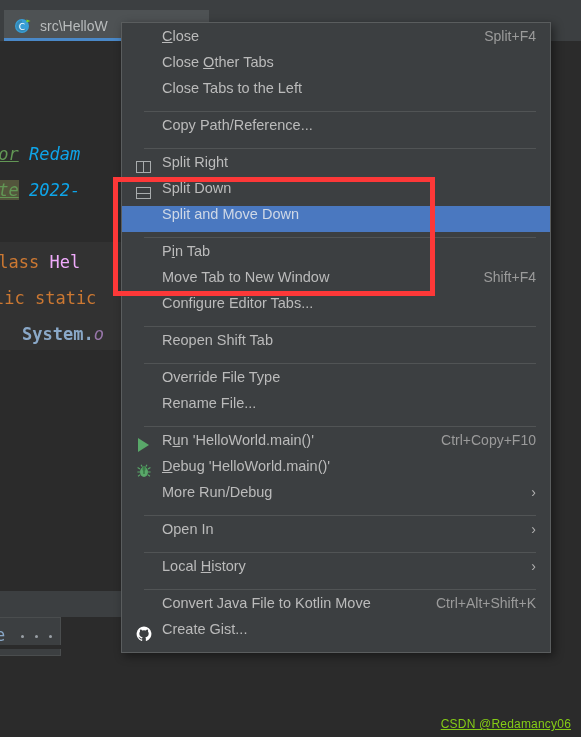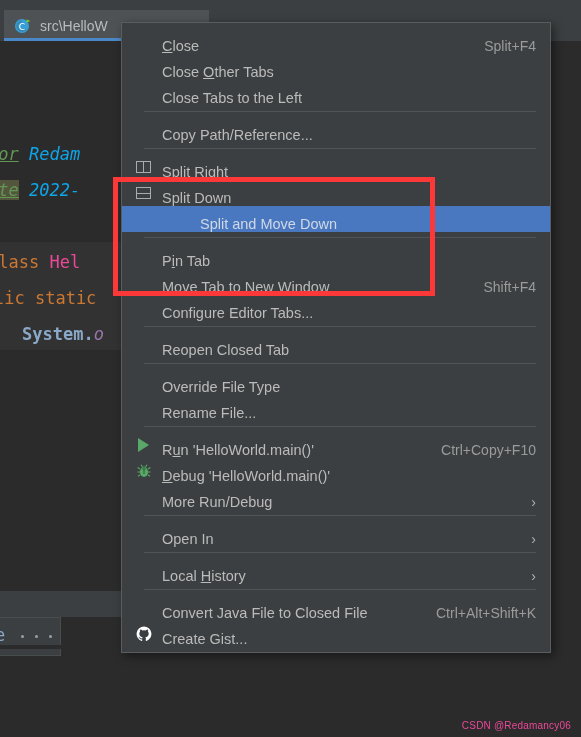--- a/index.html
+++ b/index.html
@@ -42,21 +42,21 @@
     position:absolute; left:0; top:41px; width:360px;
     font-family:"DejaVu Sans Mono", monospace;
     font-size:17px; line-height:36px; white-space:pre;
   }
   .cl { position:absolute; left:0; width:360px; height:36px; }
   .cl.hl { background:#323232; }
   .c-doc   { color:#0ea5e9; font-style:italic; }
   .c-tag   { color:#629755; font-style:italic; text-decoration:underline; }
   .c-date  { color:#629755; font-style:italic; text-decoration:underline; background:#53553c; }
   .c-kw    { color:#cc7832; }
-  .c-cls   { color:#ec4899;margin-top:48px; }
+  .c-cls   { color:#f0abfc;margin-top:48px; }
   .c-type  { color:#8aa8c8;font-weight:bold; }
   .c-field { color:#9876aa; font-style:italic; }
 
   
   .mini-popup {
     position:absolute; left:-8px; top:576px; width:69px; height:39px;
     background:#3c3f41; border:1px solid #4a4d4e;
     display:flex; align-items:center; justify-content:flex-end;
     padding-right:8px; gap:11px;
   }
@@ -71,26 +71,26 @@
   
   .menu {
     position:absolute; left:121px; top:22px; width:430px;
     background:#3c3f41;
     border:1px solid #5a5d5e;
     box-shadow:3px 3px 9px rgba(0,0,0,.45);
     padding:5px 0 5px 0;
     z-index:50;
   }
   .mi {
-    position:relative; height:26px; display:flex; align-items:flex-end;
+    position:relative; height:26px; display:flex; align-items:flex-start;
     padding-left:40px; padding-right:14px;
     color:#bbbbbb; font-size:14.5px; white-space:nowrap;
   }
   .mi.sel { background:#4a78c0; }
-  .mi.sel .lbl { color:#cfd8e6;margin-left:38px; }
+  .mi.sel .lbl { color:#cfd8e6; }
   .mi .lbl { flex:1; }
   .mi .acc { color:#9b9b9b; font-size:14px; margin-left:24px; }
   .mi .arw { color:#b0b0b0; font-size:14px; margin-left:24px; }
   .mi .mi-icon {
     position:absolute; left:14px; top:50%; transform:translateY(-50%);
     width:16px; height:16px;
   }
   .sep { height:1px; background:#515455; margin:5px 14px 5px 22px; }
   .mn { text-decoration:underline; }
 
@@ -113,21 +113,21 @@
 
   
   .red-box {
     position:absolute; left:113px; top:177px; width:322px; height:119px;
     border:5px solid #fd3838; z-index:60; pointer-events:none;
   }
 
   
   .watermark {
     position:absolute; right:10px; bottom:6px;
-    color:#ec4899; font-size:10px; letter-spacing:.2px; z-index:70;
+    color:#84cc16; font-size:12px; letter-spacing:.2px; z-index:70;text-decoration:underline;
   }
 </style>
 </head>
 <body>
 
 <div id="root">
 
   <div class="ide-bg">
 
     <div class="editor-area">
@@ -196,21 +196,21 @@
       </div>
       <div class="mi">
         <span class="lbl">Move Tab to New Window</span>
         <span class="acc">Shift+F4</span>
       </div>
       <div class="mi">
         <span class="lbl">Configure Editor Tabs...</span>
       </div>
       <div class="sep"></div>
       <div class="mi">
-        <span class="lbl">Reopen Closed Tab</span>
+        <span class="lbl">Reopen Shift Tab</span>
       </div>
       <div class="sep"></div>
       <div class="mi">
         <span class="lbl">Override File Type</span>
       </div>
       <div class="mi">
         <span class="lbl">Rename File...</span>
       </div>
       <div class="sep"></div>
       <div class="mi">
@@ -239,21 +239,21 @@
         <span class="lbl">Open In</span>
         <span class="arw">›</span>
       </div>
       <div class="sep"></div>
       <div class="mi">
         <span class="lbl">Local <span class="mn">H</span>istory</span>
         <span class="arw">›</span>
       </div>
       <div class="sep"></div>
       <div class="mi">
-        <span class="lbl">Convert Java File to Closed File</span>
+        <span class="lbl">Convert Java File to Kotlin Move</span>
         <span class="acc">Ctrl+Alt+Shift+K</span>
       </div>
       <div class="mi">
         <span class="mi-icon"><svg width="16" height="16" viewBox="0 0 16 16">
             <path fill="#ffffff" d="M8 .6a7.4 7.4 0 0 0-2.34 14.42c.37.07.5-.16.5-.36v-1.3c-2.06.45-2.5-.99-2.5-.99-.34-.86-.83-1.09-.83-1.09-.68-.46.05-.45.05-.45.75.05 1.14.77 1.14.77.67 1.14 1.75.81 2.18.62.07-.48.26-.81.47-1-1.64-.19-3.37-.82-3.37-3.65 0-.81.29-1.47.76-1.98-.08-.19-.33-.94.07-1.96 0 0 .62-.2 2.03.76a7 7 0 0 1 3.7 0c1.4-.96 2.02-.76 2.02-.76.4 1.02.15 1.77.08 1.96.47.51.76 1.17.76 1.98 0 2.84-1.74 3.46-3.39 3.64.27.23.51.69.51 1.39v2.06c0 .2.13.44.5.36A7.4 7.4 0 0 0 8 .6z"></path>
           </svg></span>
         <span class="lbl">Create Gist...</span>
       </div>
     </div>
 

